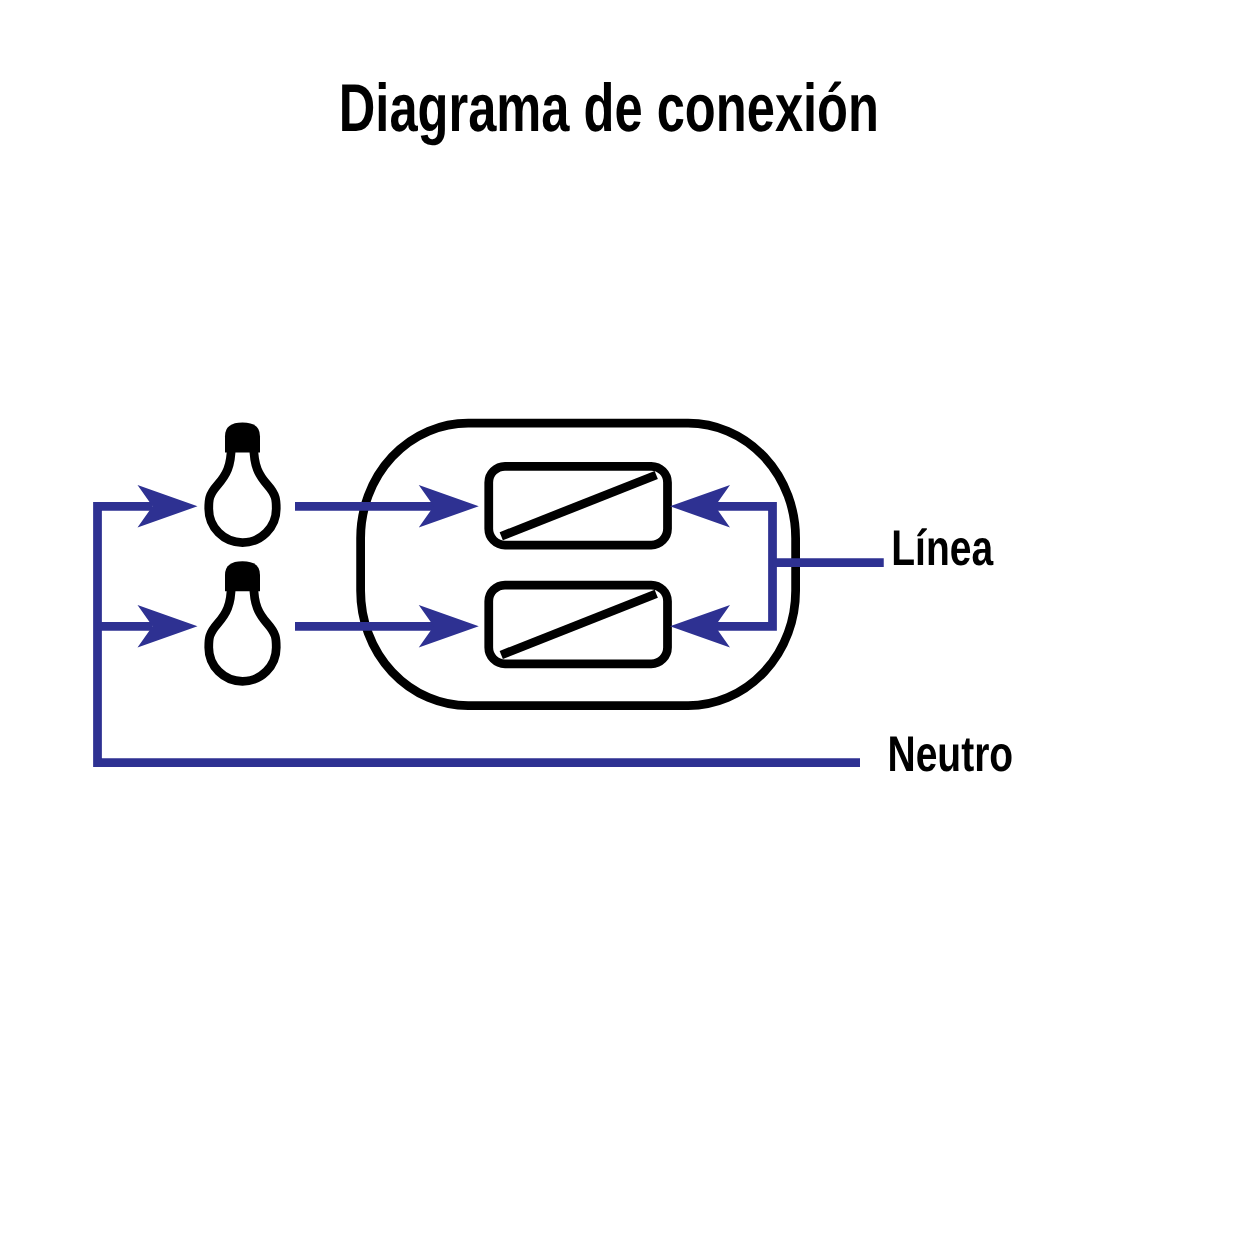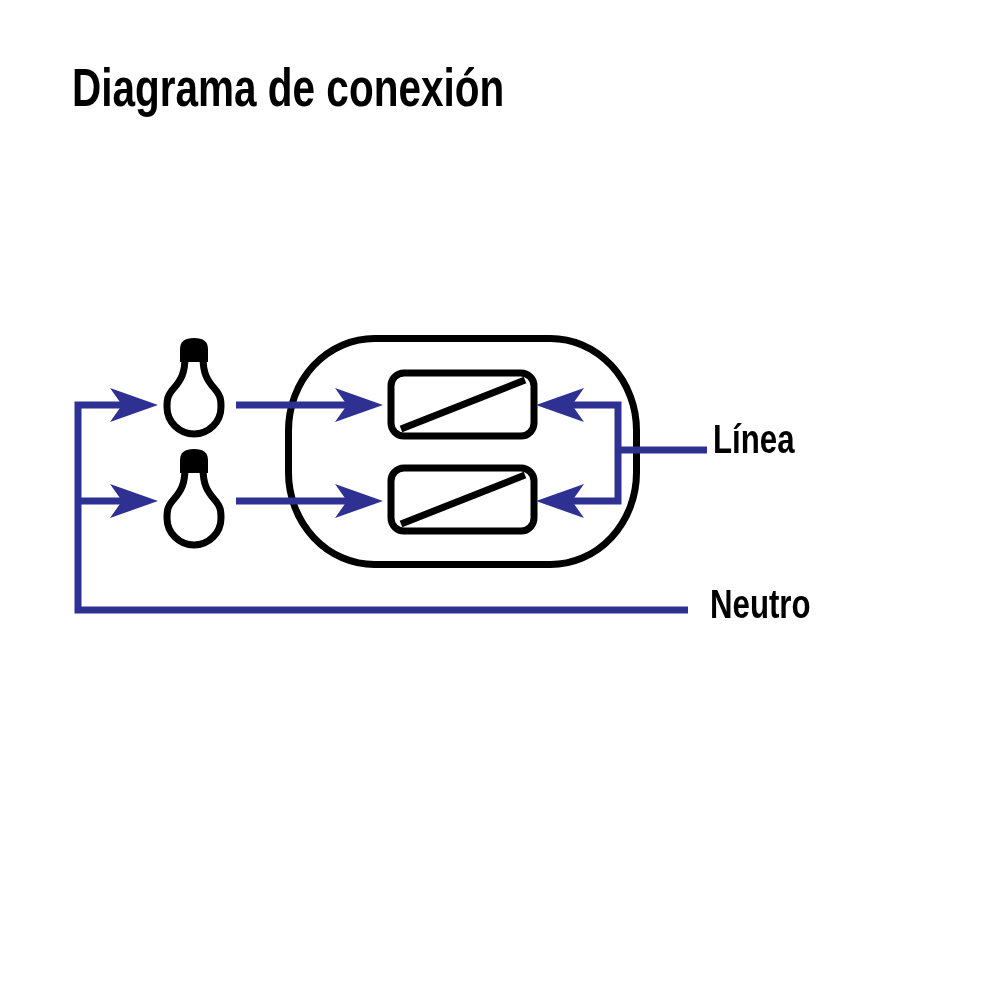--- a/index.html
+++ b/index.html
@@ -17,21 +17,21 @@
     width: 1000px;
     height: 1000px;
     background: var(--background);
     overflow: hidden;
   }
   .title {
     position: absolute;
     top: 57px;
     left: 0;
     width: 975px;
-    text-align: left;
+    text-align: center;
     font-size: 54px;
     line-height: 60px;
     font-weight: bold;
     color: var(--outline);
     white-space: nowrap;
   }
   .title .squeeze {
     display: inline-block;
     transform: scaleX(0.75);
     transform-origin: center;

